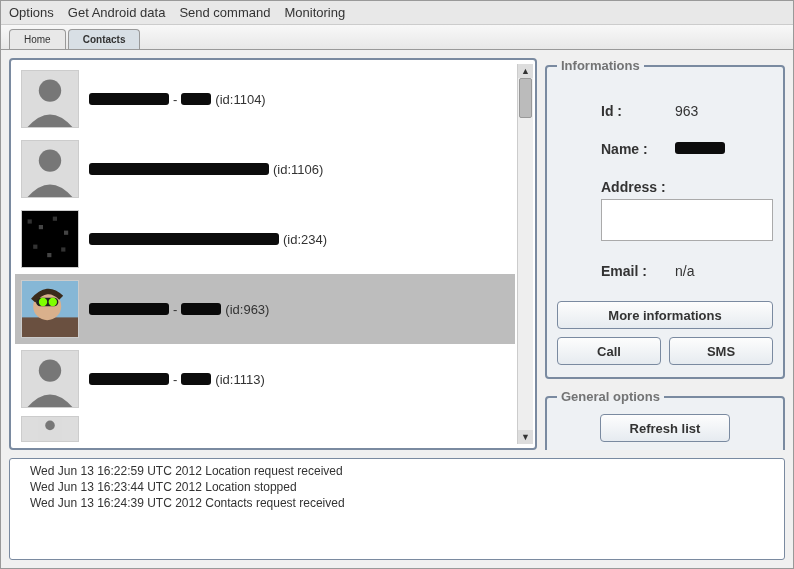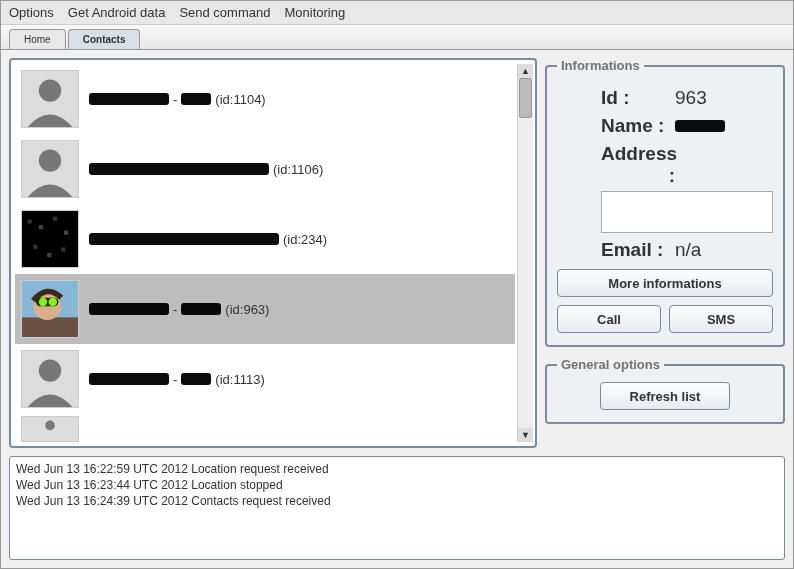--- a/index.html
+++ b/index.html
@@ -27,29 +27,29 @@
     background-position:0 0,2px 2px;
     opacity:0.95;
   }
   .scroll { position: absolute; right: 2px; top: 4px; bottom: 4px; width: 16px; background: #eee; border-left:1px solid #ccc;}
   .scroll .thumb { position:absolute; left:1px; right:1px; top:0; height:40px; background:#bbb; border:1px solid #999; border-radius:2px;}
   .scroll .arrow { position:absolute; left:0; right:0; height:14px; background:#ddd; text-align:center; font-size:9px; line-height:14px;}
   .scroll .arrow.up{top:0} .scroll .arrow.down{bottom:0}
   .sidepane { width: 240px; display: flex; flex-direction: column; gap: 10px; }
   fieldset { border: 2px solid #7a8aa0; border-radius: 4px; padding: 8px 10px 12px 10px; margin:0; background:#eef1f4; }
   legend { font-weight: bold; padding: 0 4px; font-size: 13px; color:#737373; }
-  .inforow { display: flex; align-items: center; margin: 6px 0; font-size: 19px; padding-left: 44px; }
+  .inforow { display: flex; align-items: center; margin: 22px 0; font-size: 14px; padding-left: 44px; }
   .inforow .lab { width: 74px; font-weight: bold; }
   .inforow .val { flex:1; }
   .addressbox { width: 100%; height: 42px; background:#fff; border:1px solid #aaa; margin-top:4px;}
   .btn { display:inline-flex; align-items:center; justify-content:center; border:1px solid #7a8aa0; border-radius:4px; background:linear-gradient(#fdfdfd,#e6ebf0); font-weight:bold; font-size:13px; height:28px; cursor:default; }
   .btnrow { display:flex; gap:8px; margin-top:8px;align-items:flex-end;}
   .btn-full { width:100%; }
   .btn-half { flex:1; }
-  .logpane { height: 104px; border:1px solid #7a8aa0; background:#fff; border-radius:3px; padding:4px 6px; font-size:12px; line-height:1.35; overflow:hidden; font-family: Arial, sans-serif;}
+  .logpane { height: 104px; border:1px solid #7a8aa0; background:#fff; border-radius:3px; padding:4px 20px; font-size:12px; line-height:1.35; overflow:hidden; font-family: Arial, sans-serif;}
 </style>
 </head>
 <body>
 
 <div class="window">
 
   <div class="menubar">
     <span>Options</span>
     <span>Get Android data</span>
     <span>Send command</span>
@@ -173,21 +173,21 @@
         <fieldset>
           <legend>Informations</legend>
           <div class="inforow">
               <span class="lab">Id :</span>
               <span class="val">963</span>
             </div>
           <div class="inforow">
               <span class="lab">Name :</span>
               <span class="val"><span class="redacted" style="width:50px"></span></span>
             </div>
-          <div class="inforow" style="flex-direction:column; align-items:flex-start;text-align:right;">
+          <div class="inforow" style="flex-direction:column; align-items:flex-start;">
             <span class="lab">Address :</span>
             <div class="addressbox"></div>
           </div>
           <div class="inforow">
               <span class="lab">Email :</span>
               <span class="val">n/a</span>
             </div>
           <div class="btnrow">
               <div class="btn btn-full">More informations</div>
             </div>

